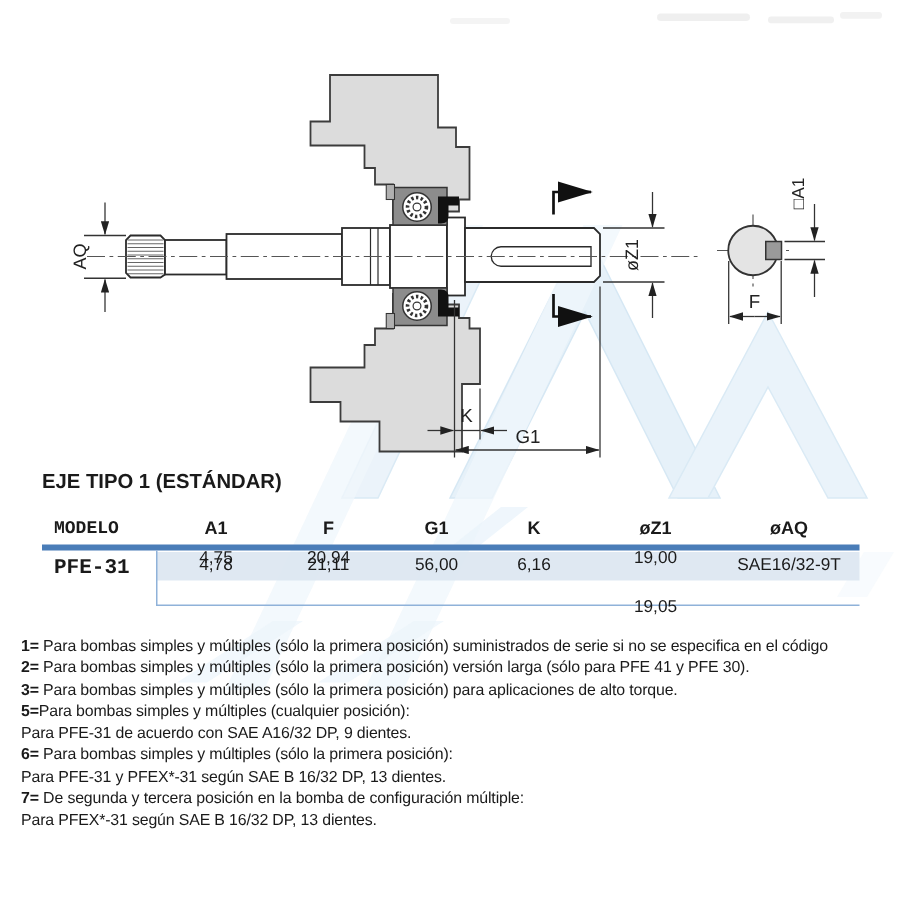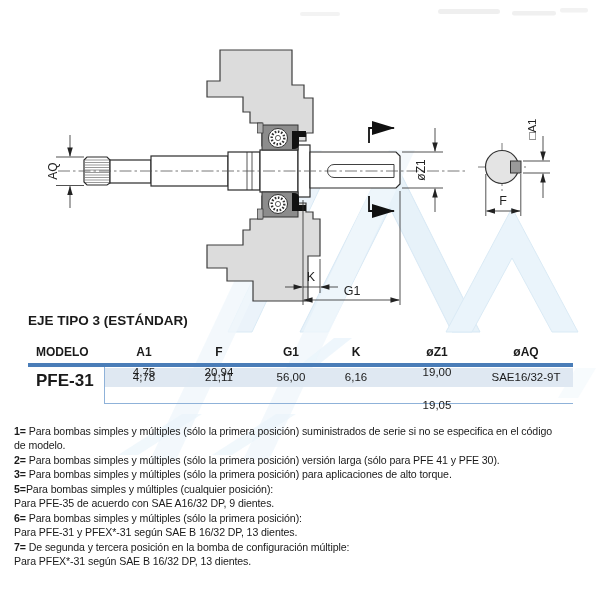--- a/index.html
+++ b/index.html
@@ -15,23 +15,23 @@
   .sec-title{left:28px;top:313px;font-size:13.5px;font-weight:bold;letter-spacing:0;}
   
   .t-rule-thick{left:28px;top:363px;width:545px;height:4px;}
   .t-highlight{left:104px;top:367.5px;width:469px;height:19.5px;}
   .t-vline{left:104px;top:367px;width:1.4px;height:37px;}
   .t-rule-bot{left:104px;top:402.5px;width:469px;height:1.4px;}
   .th{font-size:12px;font-weight:bold;top:345px;}
   .td{font-size:11.5px;}
   .row1{top:370.5px;}
   .row2{top:366px;}
-  .cL{text-align:center;}
+  .cL{text-align:center;font-family:Liberation Mono, monospace;}
   .cC{width:90px;text-align:center;}
-  .model{font-weight:bold;font-size:17px;}
+  .model{font-weight:bold;font-size:14px;}
   
   .footnotes{left:14px;top:424px;width:556px;font-size:10.6px;line-height:14.45px;letter-spacing:-0.1px;}
   .fline{white-space:nowrap;}
   .fmark{font-weight:bold;}
   .abs{position:absolute;}
 </style>
 </head>
 <body>
 
 <div id="stage">
@@ -151,21 +151,21 @@
   <text x="503" y="205" text-anchor="middle" font-size="12.5" fill="#222">F</text>
 
   <g stroke="#333" stroke-width="0.85" fill="none">
     <path d="M523,161 H550 M523,173 H550"></path>
     <line x1="543" y1="136" x2="543" y2="160.3" marker-end="url(#arr)"></line>
     <line x1="543" y1="198" x2="543" y2="173.7" marker-end="url(#arr)"></line>
   </g>
   <text transform="translate(536,129) rotate(-90)" text-anchor="middle" font-size="11.5" fill="#222">□A1</text>
 </svg>
 
-<div class="layer sec-title">EJE TIPO 3 (ESTÁNDAR)</div>
+<div class="layer sec-title">EJE TIPO 1 (ESTÁNDAR)</div>
 
 <div>
 
   <div class="layer th cL abs" style="left:36px;">MODELO</div>
   <div class="layer th cC abs" style="left:99px;">A1</div>
   <div class="layer th cC abs" style="left:174px;">F</div>
   <div class="layer th cC abs" style="left:246px;">G1</div>
   <div class="layer th cC abs" style="left:311px;">K</div>
   <div class="layer th cC abs" style="left:392px;">øZ1</div>
   <div class="layer th cC abs" style="left:481px;">øAQ</div>
@@ -183,24 +183,23 @@
   <div class="layer td row1 cC abs" style="left:392px;margin-top:28px;">19,05</div>
   <div class="layer td row1 cC abs" style="left:481px;">SAE16/32-9T</div>
 
   <div class="layer td row2 cC abs" style="left:99px;">4,75</div>
   <div class="layer td row2 cC abs" style="left:174px;">20,94</div>
   <div class="layer td row2 cC abs" style="left:392px;">19,00</div>
 </div>
 
 <div class="layer footnotes">
   <div class="fline"><span class="fmark">1=</span><span> Para bombas simples y múltiples (sólo la primera posición) suministrados de serie si no se especifica en el código</span></div>
-  <div class="fline"><span class="fmark"></span><span>de modelo.</span></div>
   <div class="fline"><span class="fmark">2=</span><span> Para bombas simples y múltiples (sólo la primera posición) versión larga (sólo para PFE 41 y PFE 30).</span></div>
   <div class="fline"><span class="fmark">3=</span><span> Para bombas simples y múltiples (sólo la primera posición) para aplicaciones de alto torque.</span></div>
   <div class="fline"><span class="fmark">5=</span><span>Para bombas simples y múltiples (cualquier posición):</span></div>
-  <div class="fline"><span class="fmark"></span><span>Para PFE-35 de acuerdo con SAE A16/32 DP, 9 dientes.</span></div>
+  <div class="fline"><span class="fmark"></span><span>Para PFE-31 de acuerdo con SAE A16/32 DP, 9 dientes.</span></div>
   <div class="fline"><span class="fmark">6=</span><span> Para bombas simples y múltiples (sólo la primera posición):</span></div>
   <div class="fline"><span class="fmark"></span><span>Para PFE-31 y PFEX*-31 según SAE B 16/32 DP, 13 dientes.</span></div>
   <div class="fline"><span class="fmark">7=</span><span> De segunda y tercera posición en la bomba de configuración múltiple:</span></div>
   <div class="fline"><span class="fmark"></span><span>Para PFEX*-31 según SAE B 16/32 DP, 13 dientes.</span></div>
 </div>
 
 </div>
 
 </body></html>

